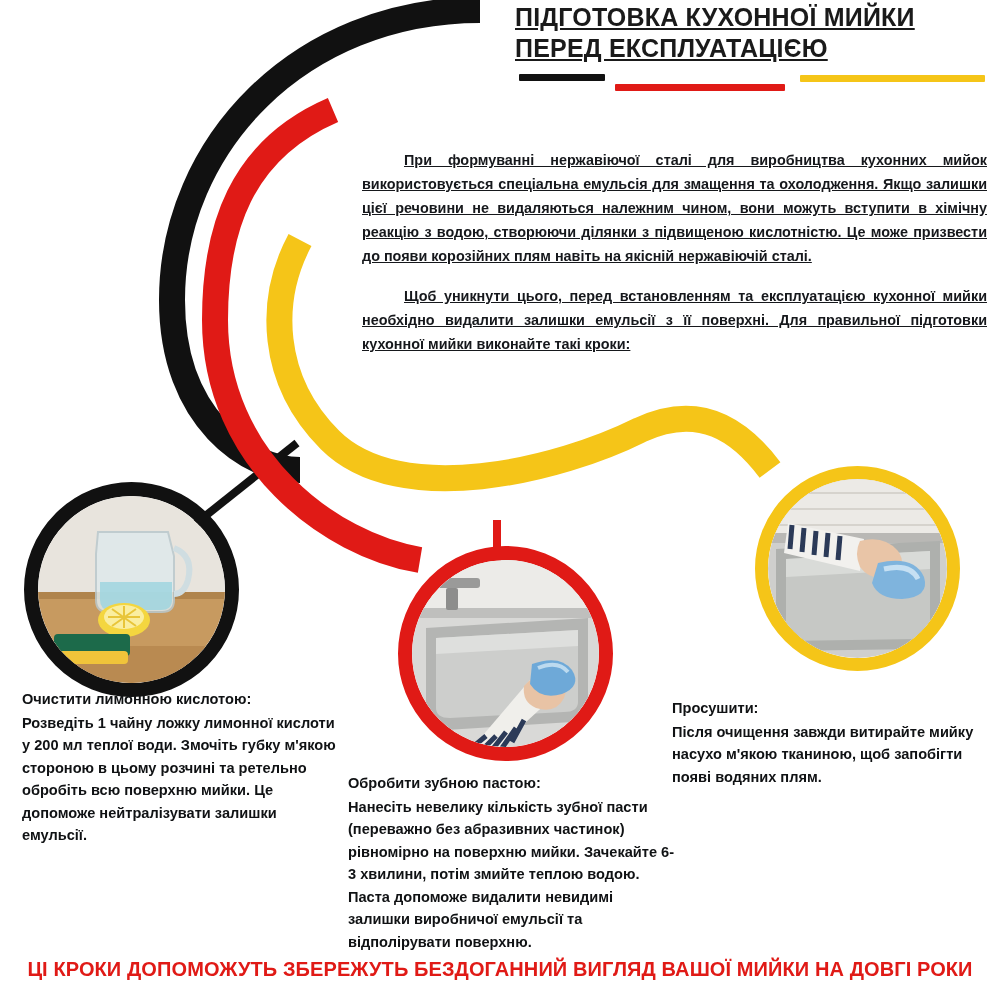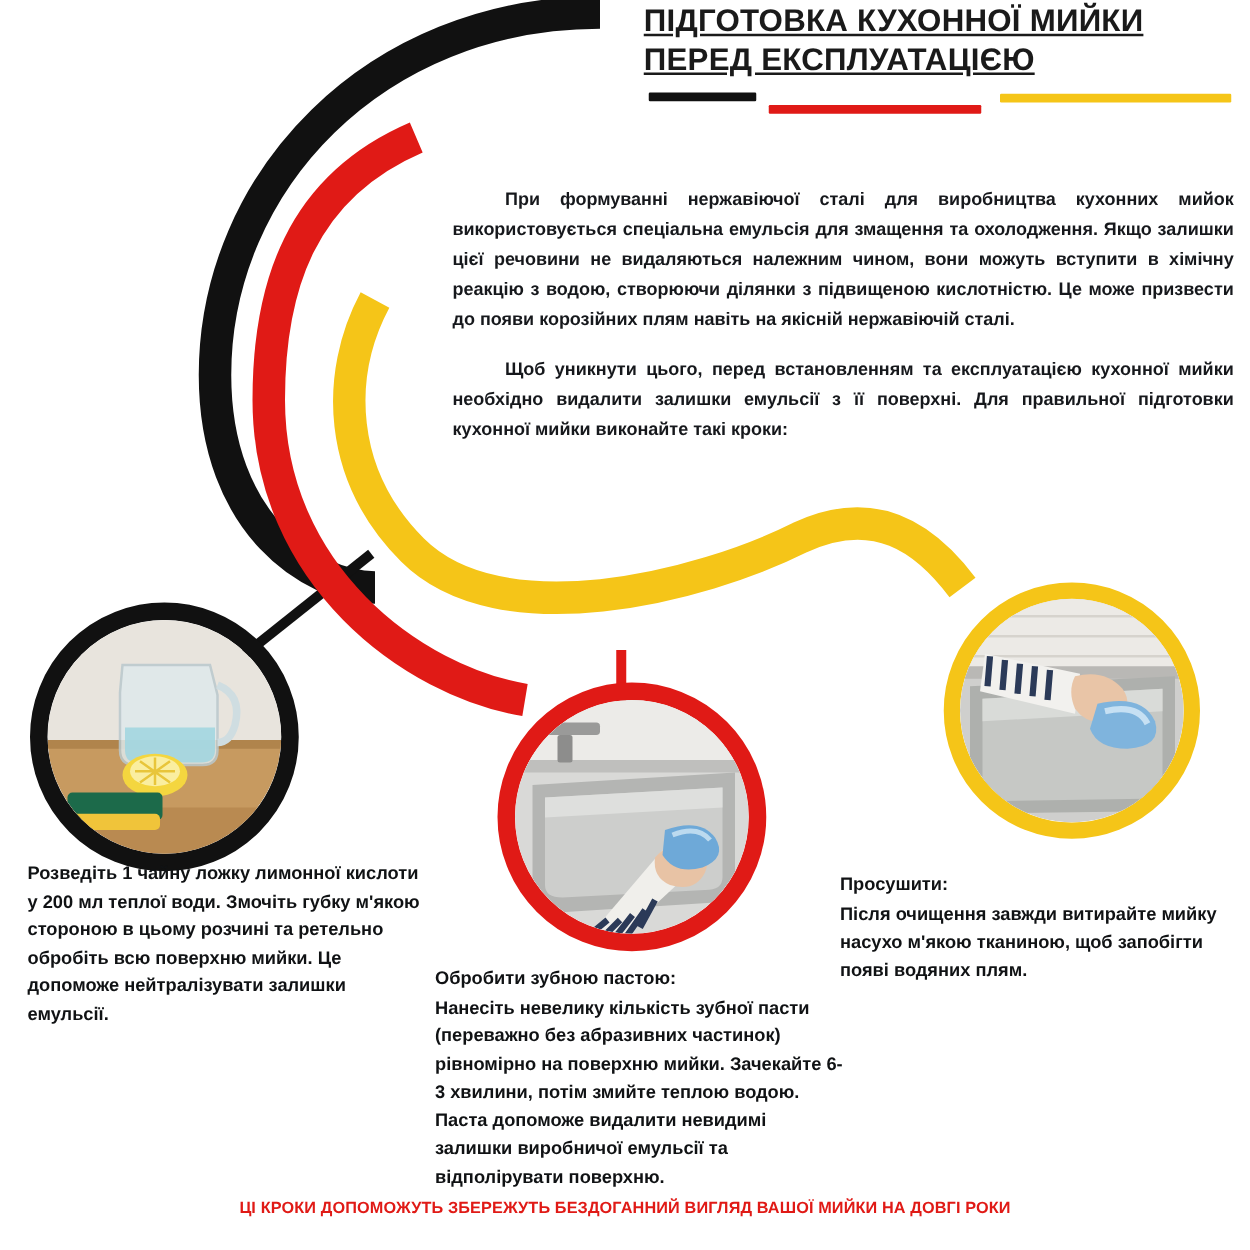--- a/index.html
+++ b/index.html
@@ -53,21 +53,21 @@
     position: absolute;
     left: 362px;
     top: 148px;
     width: 625px;
     color: #16181c;
     font-size: 14.4px;
     line-height: 24px;
     text-align: justify;
     font-weight: 600;
   }
-  .body-copy p { margin: 0 0 16px 0; text-indent: 42px; }
+  .body-copy p { margin: 0 0 16px 0; text-indent: 42px; text-decoration: underline; }
   .body-copy p:last-child { margin-bottom: 16px; }
 
   
   .bubble {
     position: absolute;
     border-radius: 50%;
     overflow: hidden;
     box-sizing: border-box;
   }
   .bubble .photo {
@@ -113,21 +113,21 @@
 
   
   .footer {
     position: absolute;
     left: 0;
     top: 958px;
     width: 1000px;
     text-align: center;
     color: #e01a16;
     font-weight: bold;
-    font-size: 13px;
+    font-size: 20px;
     letter-spacing: 0.1px;
     text-transform: uppercase;
   }
 </style>
 </head>
 <body>
 
 <div id="infographic">
 
   <svg width="1000" height="1000" viewBox="0 0 1000 1000" style="position:absolute;left:0;top:0;">
@@ -223,20 +223,21 @@
 
         <path d="M92,62 Q116,56 130,72 Q140,86 124,96 Q104,104 92,88 Q86,74 92,62 Z" fill="#e9c5a7"></path>
 
         <path d="M110,84 Q146,76 156,98 Q162,118 134,120 Q110,120 104,104 Z" fill="#7fb4dd"></path>
         <path d="M116,90 Q142,84 150,100" fill="none" stroke="#c6e0f3" stroke-width="5"></path>
       </svg>
     </div>
   </div>
 
   <div class="caption" id="caption-lemon">
+    <span class="c-title">Очистити лимонною кислотою:</span>
     <span>Розведіть 1 чайну ложку лимонної кислоти у 200 мл теплої води. Змочіть губку м'якою стороною в цьому розчині та ретельно обробіть всю поверхню мийки. Це допоможе нейтралізувати залишки емульсії.</span>
   </div>
 
   <div class="caption" id="caption-paste">
     <span class="c-title">Обробити зубною пастою:</span>
     <span>Нанесіть невелику кількість зубної пасти (переважно без абразивних частинок) рівномірно на поверхню мийки. Зачекайте 6-3 хвилини, потім змийте теплою водою. Паста допоможе видалити невидимі залишки виробничої емульсії та відполірувати поверхню.</span>
   </div>
 
   <div class="caption" id="caption-dry">
     <span class="c-title">Просушити:</span>

